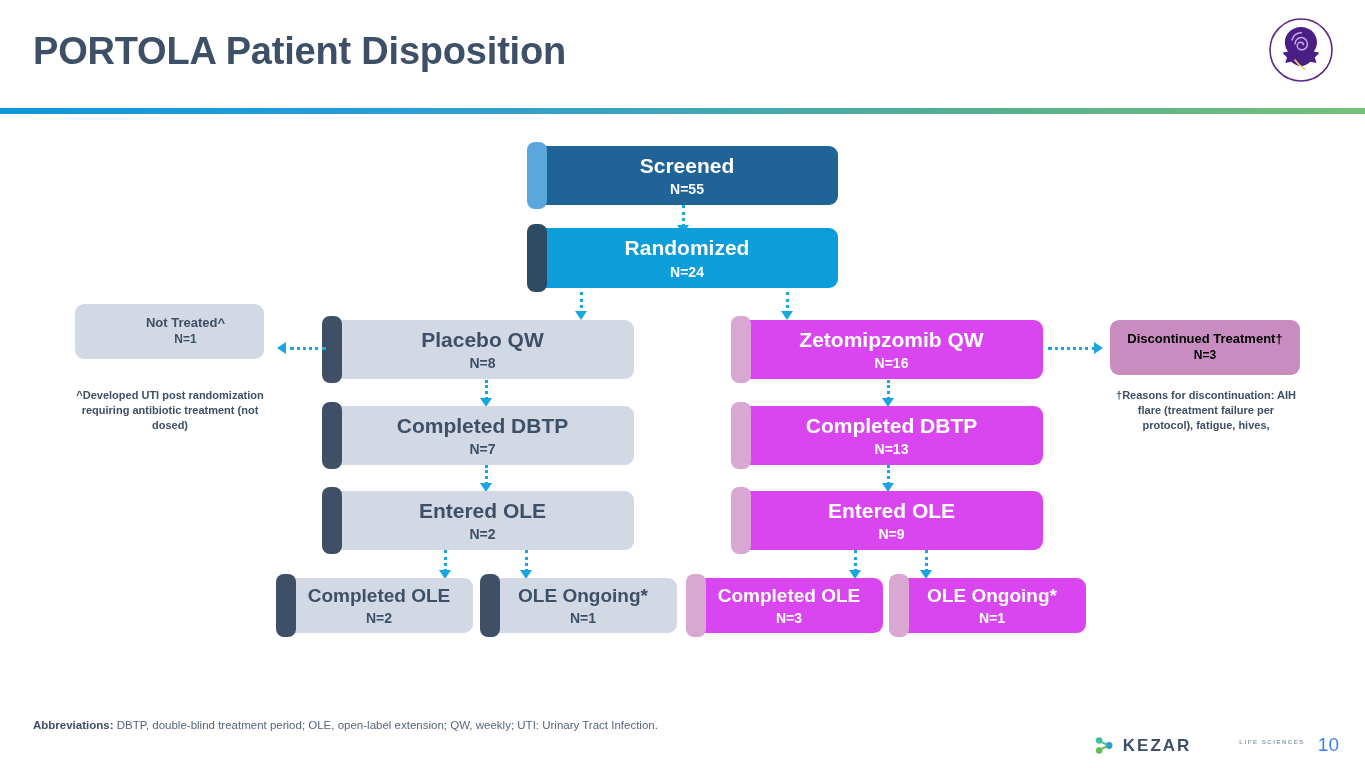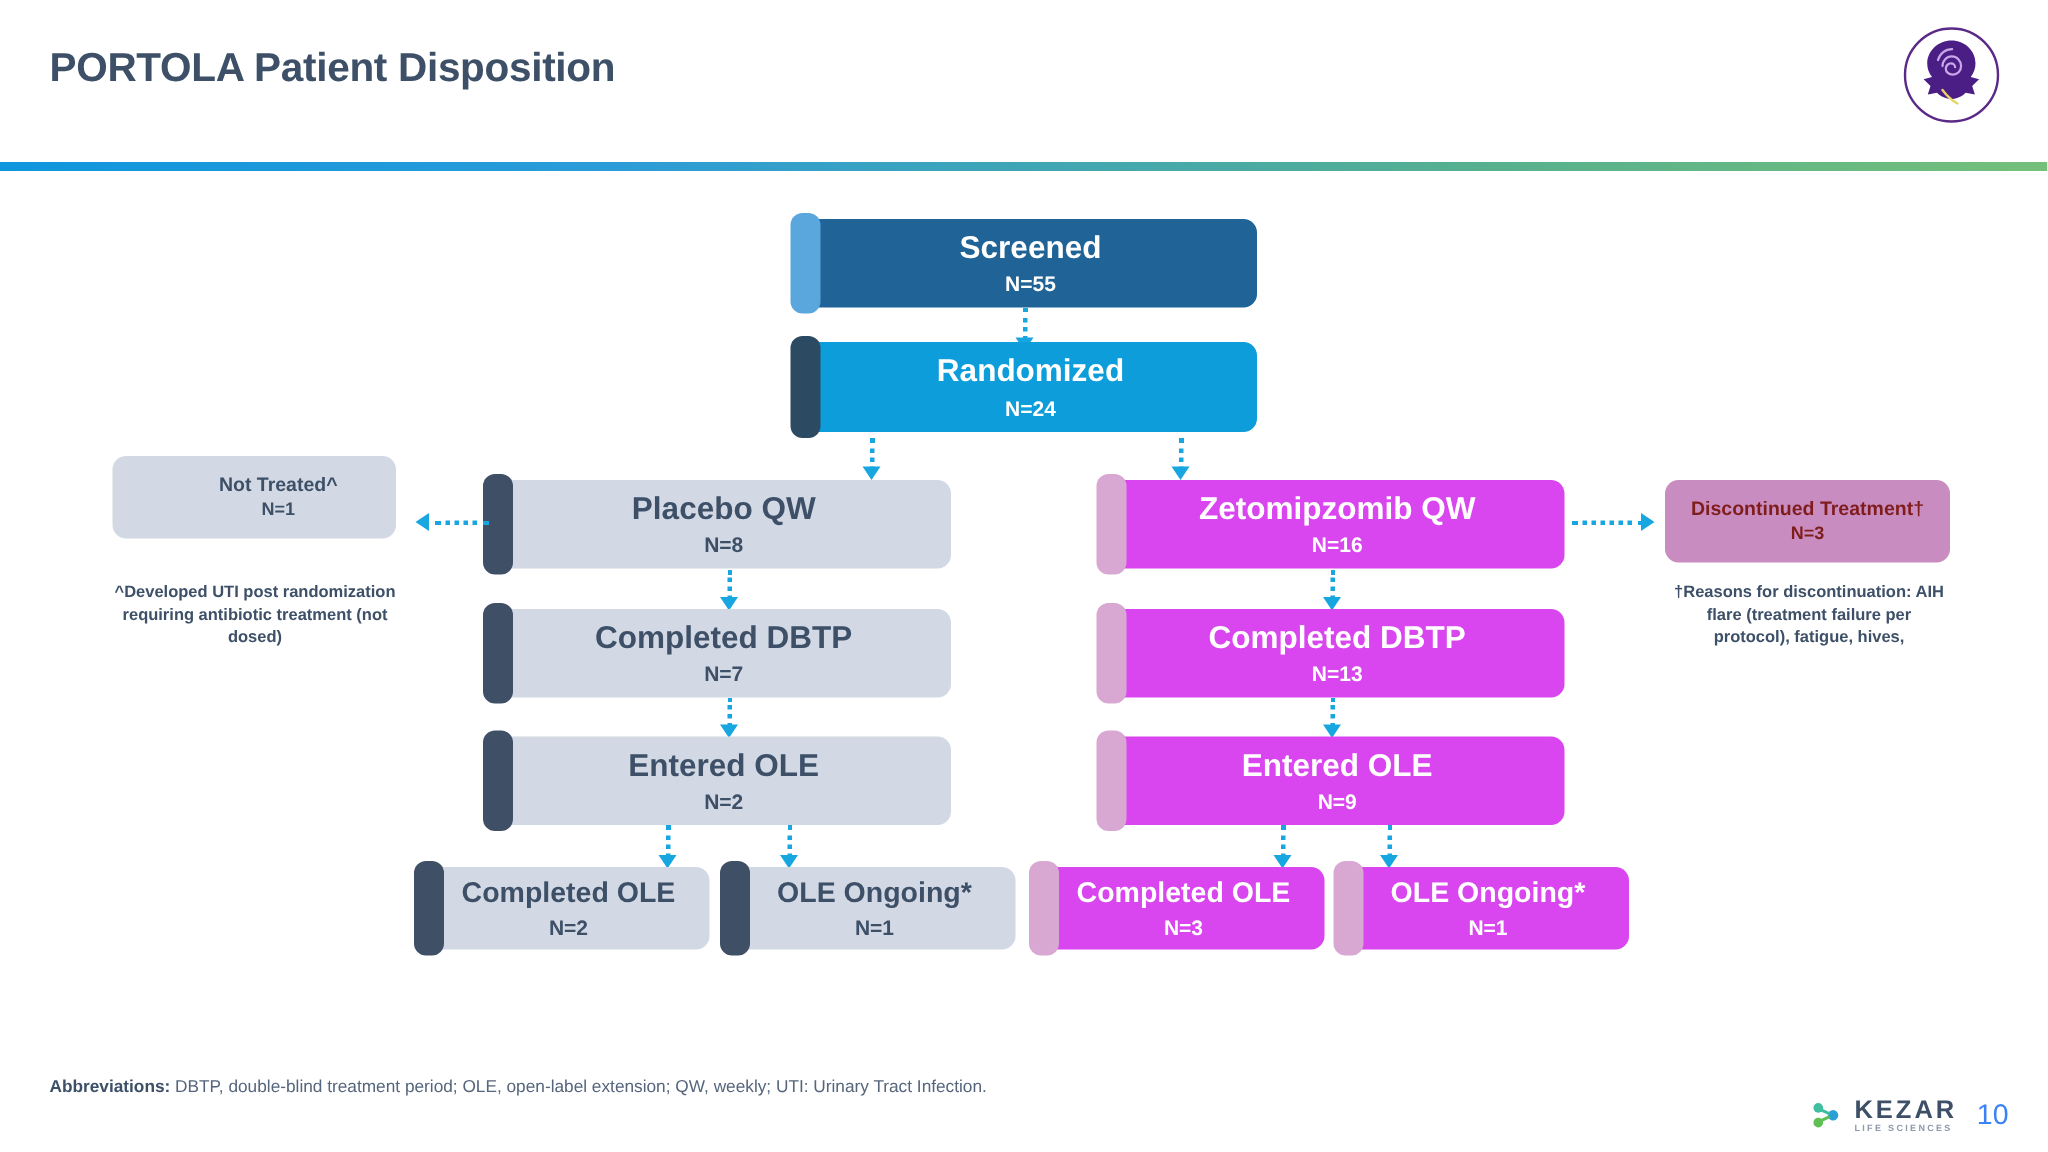--- a/index.html
+++ b/index.html
@@ -12,21 +12,21 @@
   #slide {
     position: relative;
     width: 1365px; height: 768px;
     background: #ffffff;
   }
 
   
   #page-title {
     position: absolute;
     left: 33px; top: 30px;
-    font-size: 27px;
+    font-size: 38px;
     font-weight: bold;
     color: #3d5068;
     letter-spacing: -0.2px;
     white-space: nowrap;
   }
   #rose-logo {
     position: absolute;
     right: 28px; top: 14px;
     width: 72px; height: 72px;
   }
@@ -74,21 +74,21 @@
   
   .v-screened { background: #1f6397; color: #ffffff; }
   .v-screened .accent { background: #5aa7de; }
   .v-random   { background: #0d9ddb; color: #ffffff; }
   .v-random .accent { background: #2d4a63; }
   .v-gray     { background: #d2d9e4; color: #3d5068; }
   .v-gray .accent { background: #3f4f66; }
   .v-flat     { background: #d2d9e4; color: #3d5068; }
   .v-purple   { background: #d946ef; color: #ffffff; }
   .v-purple .accent { background: #d9a8d2; }
-  .v-pink     { background: #c98cc0; color: #7f1d1d; }
+  .v-pink     { background: #c98cc0; color: #000000; }
 
   .t-big   { font-size: 21px; font-weight: bold; }
   .t-mid   { font-size: 19px; font-weight: bold; }
   .t-small { font-size: 13px; font-weight: bold; }
   .n-big   { font-size: 14px; font-weight: bold; margin-top: 3px; }
   .n-small { font-size: 12px; font-weight: bold; margin-top: 2px; }
 
   
   .conn { position: absolute; z-index: 1; }
   .vline {
@@ -141,21 +141,21 @@
 
   
   #brand {
     position: absolute;
     right: 26px; bottom: 12px;
     display: flex;
     align-items: center;
     gap: 9px;
   }
   #kezar-mark { width: 19px; height: 19px; }
-  #kezar-text { display: flex; flex-direction: column; line-height: 1; }
+  #kezar-text { display: flex; flex-direction: row; line-height: 1; gap: 48px; }
   #kezar-name { font-size: 17px; font-weight: bold; color: #3d5068; letter-spacing: 2px; }
   #kezar-sub  { font-size: 6px; font-weight: bold; color: #8d9aac; letter-spacing: 1.55px; margin-top: 2px; }
   #page-num   { font-size: 19px; color: #3b82f6; margin-left: 4px; }
 </style>
 </head>
 <body>
 
 <div id="slide">
 
   <div id="page-title">PORTOLA Patient Disposition</div>

